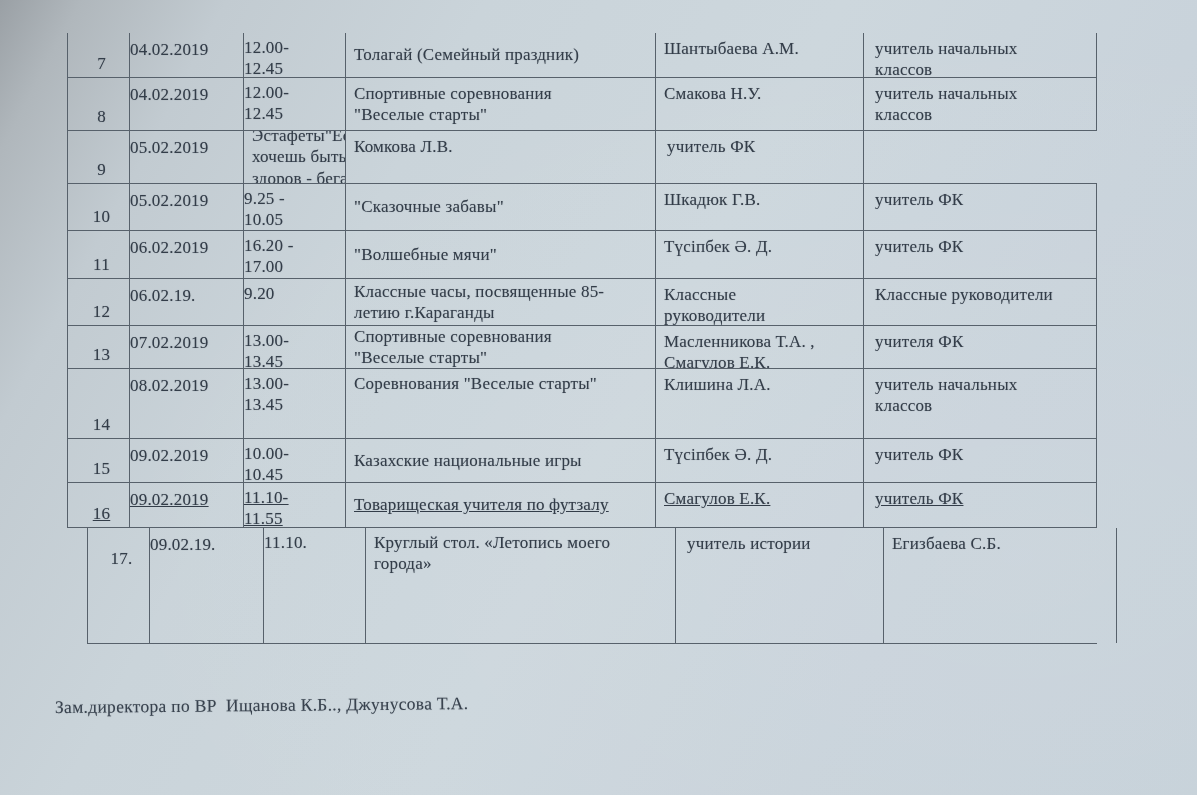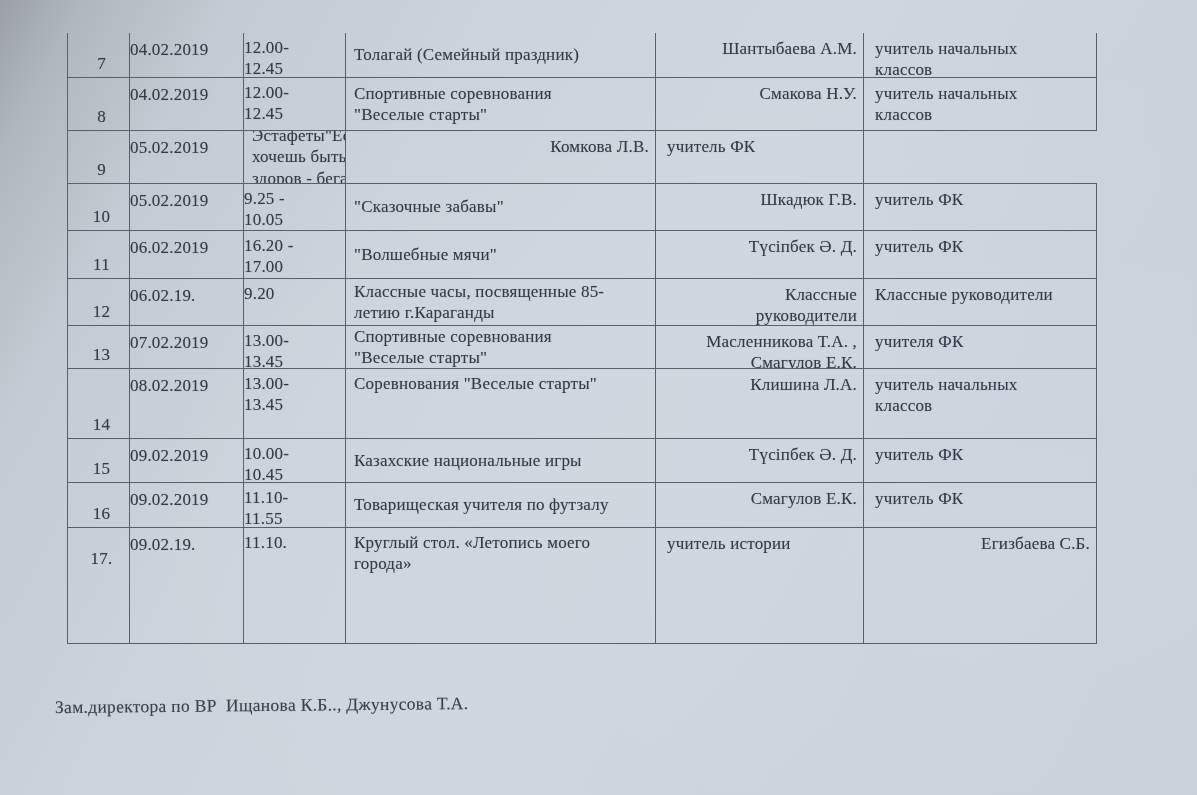--- a/index.html
+++ b/index.html
@@ -57,22 +57,22 @@
   
   .r0  { height: 45px; }
   .r1  { height: 53px; }
   .r2  { height: 53px; }
   .r3  { height: 47px; }
   .r4  { height: 48px; }
   .r5  { height: 47px; }
   .r6  { height: 43px; }
   .r7  { height: 70px; }
   .r8  { height: 44px; }
-  .r9  { height: 45px; }
-  .r10 { height: 116px; }
+  .r9  { height: 45px; text-decoration: underline; }
+  .r10 { height: 116px; margin-left: 20px; }
 
   .c-num {
     display: flex;
     align-items: flex-end;
     justify-content: center;
     padding: 0 4px 3px 10px;
   }
   .num-top .c-num {
     align-items: flex-start;
     padding-top: 20px;
@@ -89,21 +89,20 @@
     display: flex;
     align-items: center;
     padding: 2px 6px 2px 8px;
   }
   .ev-top .c-event {
     align-items: flex-start;
     padding-top: 4px;
   }
   .c-person {
     padding: 5px 6px 0 8px;
-    text-align: right;
   }
   .c-role {
     padding: 5px 14px 0 11px;
   }
   .footer {
     position: absolute;
     left: 55px;
     top: 697px;
     font-size: 17.5px;
     letter-spacing: 0.3px;

